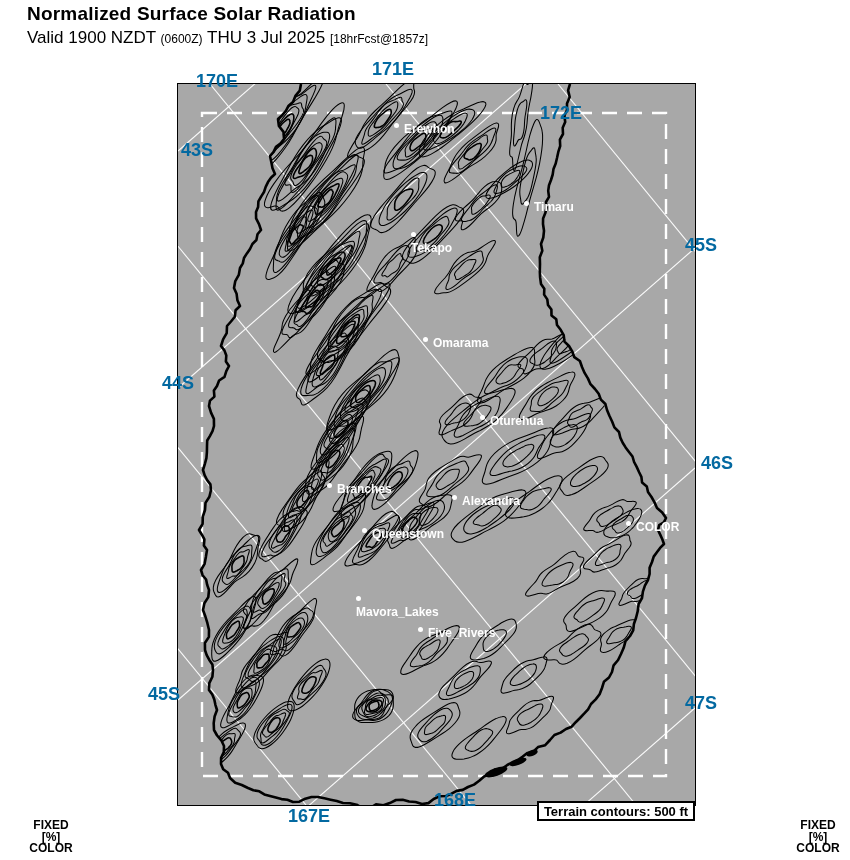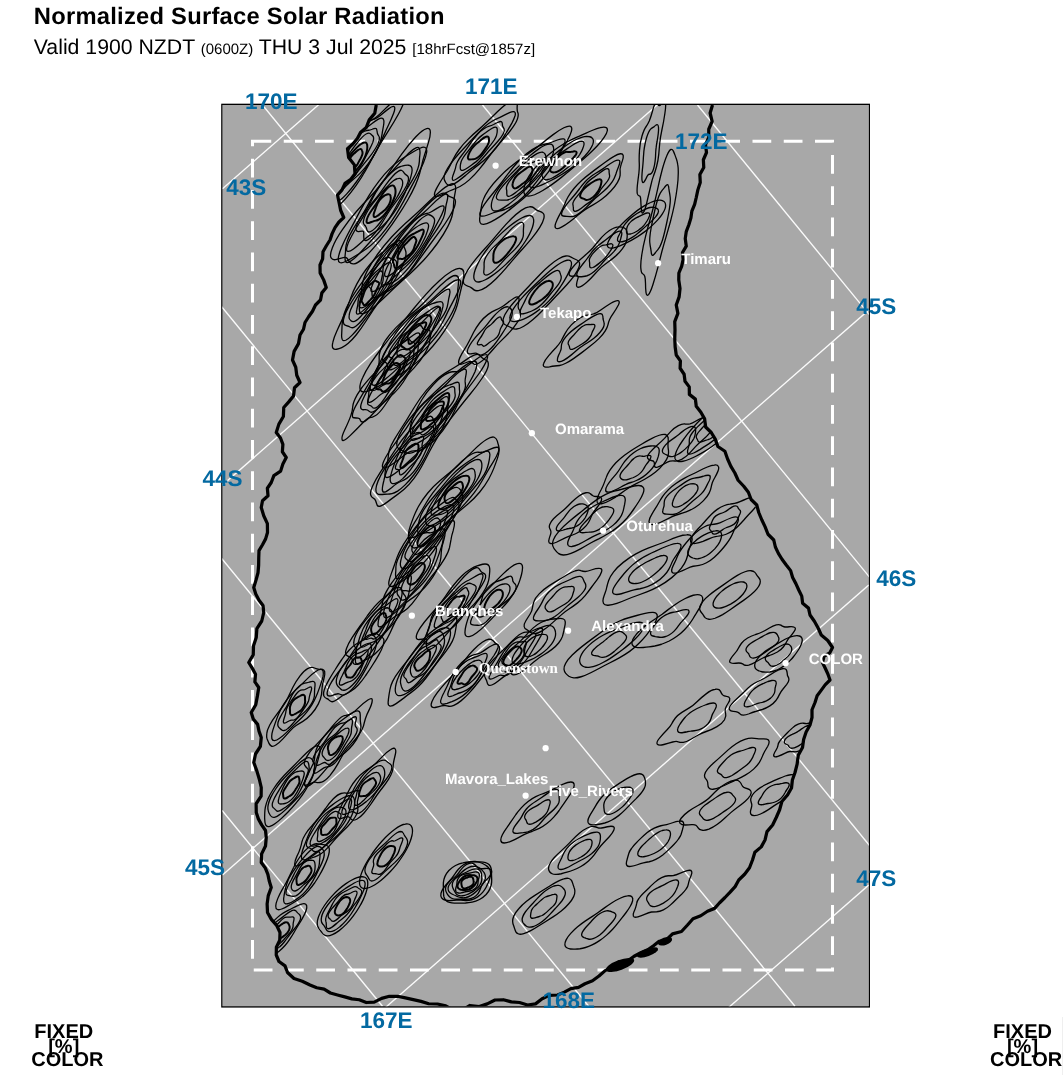--- a/index.html
+++ b/index.html
@@ -8,29 +8,29 @@
   .hdr{position:absolute;left:0;top:0;width:100%;margin-left:27px;}
   .hdr .t1{font-size:19px;font-weight:bold;letter-spacing:0.2px;margin-top:3px;}
   .hdr .t2{font-size:17px;margin-top:3px;}
   .hdr .t2 .small{font-size:12px;}
   .hdr .t3{font-size:12.5px;margin-top:2px;}
   .map{position:absolute;left:177px;top:83px;width:517px;height:721px;
        background:#a8a8a8;border:1px solid #000;box-sizing:content-box;}
   .map svg{display:block;}
   .axis-label{position:absolute;font-size:18px;font-weight:bold;color:#0369a1;
               white-space:nowrap;z-index:5;line-height:12px;}
-  .place{position:absolute;display:flex;align-items:flex-end;gap:16px;z-index:4;
+  .place{position:absolute;display:flex;align-items:flex-start;gap:5px;z-index:4;
          white-space:nowrap;}
   .place .dot{width:5px;height:5px;border-radius:50%;background:#fff;flex:0 0 auto;}
   .place .nm{font-size:12px;font-weight:bold;color:#fff;line-height:12px;}
   .terrain-box{position:absolute;left:537px;top:801px;width:158px;height:20px;
                background:#fff;border:2px solid #000;box-sizing:border-box;
                display:flex;align-items:center;justify-content:center;z-index:6;
                font-size:13px;font-weight:bold;}
-  .stamp{position:absolute;width:52px;text-align:center;font-size:16px;font-weight:bold;
+  .stamp{position:absolute;width:52px;text-align:center;font-size:12px;font-weight:bold;
          line-height:11.5px;z-index:6;}
   .stamp.left{left:25px;top:820px;}
   .stamp.right{left:792px;top:820px;}
 </style>
 </head>
 <body>
 
 <div class="page">
 
   <div class="hdr">
@@ -343,20 +343,23 @@
           <path d="M463.1,425.8Q463.9,426.8 463.8,428.3Q463.7,429.8 463.0,431.4Q462.3,433.1 461.4,434.8Q460.4,436.4 459.3,438.0Q458.2,439.6 456.9,441.2Q455.7,442.9 454.0,444.5Q452.4,446.2 450.4,447.8Q448.4,449.4 446.2,450.6Q444.0,451.9 441.8,452.6Q439.7,453.3 437.8,453.6Q436.0,453.8 434.4,453.7Q432.8,453.7 431.5,453.4Q430.1,453.1 428.9,452.6Q427.6,452.2 426.8,451.3Q425.9,450.4 425.8,449.1Q425.6,447.7 426.3,445.9Q427.0,444.2 428.6,442.3Q430.1,440.5 432.1,438.8Q434.1,437.1 436.2,435.7Q438.2,434.3 440.2,433.2Q442.1,432.0 444.0,430.9Q445.9,429.8 448.0,428.6Q450.0,427.4 452.3,426.4Q454.5,425.4 456.7,424.9Q458.9,424.3 460.6,424.6Q462.3,424.8 463.1,425.8Z" stroke-width="1.05"></path>
           <path d="M454.3,432.6Q454.8,433.1 455.1,433.8Q455.4,434.5 455.4,435.3Q455.5,436.1 455.1,437.1Q454.8,438.1 454.0,439.1Q453.2,440.1 452.3,441.1Q451.3,442.0 450.3,442.9Q449.3,443.8 448.2,444.7Q447.2,445.6 446.0,446.6Q444.7,447.5 443.3,448.2Q441.9,448.8 440.7,449.0Q439.5,449.1 438.7,448.7Q438.0,448.3 437.6,447.7Q437.2,447.0 436.8,446.5Q436.5,446.0 435.9,445.6Q435.3,445.1 434.8,444.6Q434.3,444.0 434.2,443.0Q434.2,442.1 434.9,441.0Q435.6,439.8 436.8,438.8Q438.1,437.8 439.4,437.0Q440.7,436.2 441.8,435.5Q443.0,434.9 444.1,434.2Q445.2,433.5 446.5,432.8Q447.7,432.1 449.0,431.6Q450.3,431.2 451.4,431.2Q452.4,431.2 453.2,431.6Q453.9,432.0 454.3,432.6Z" stroke-width="1.05"></path>
         </g>
         <path d="M123.0,0.0L121.8,6.6L117.4,11.9L115.0,18.0L110.6,21.7L107.9,26.8L104.2,31.2L100.0,35.0L100.9,42.0L105.5,47.9L106.0,55.0L102.7,59.4L98.0,62.7L95.6,67.9L92.0,72.0L93.3,78.1L94.5,84.2L97.0,90.0L93.0,93.8L90.0,98.1L87.7,102.9L86.0,108.0L83.1,112.6L80.4,117.4L80.1,123.1L78.0,128.0L78.1,134.4L81.0,140.1L83.0,146.0L79.5,150.3L78.4,156.0L74.4,160.0L72.0,165.0L68.9,169.4L66.0,174.0L64.8,179.4L62.0,184.0L60.8,190.9L57.3,197.1L56.0,204.0L58.6,209.8L59.4,216.2L62.0,222.0L57.6,226.2L56.8,232.8L53.0,237.5L49.0,242.0L48.7,249.2L45.1,255.3L43.0,262.0L46.4,266.4L48.3,271.5L47.9,277.4L51.0,282.0L48.3,287.2L46.5,292.9L41.1,296.5L39.0,302.0L35.9,306.6L36.4,312.6L32.0,316.6L31.0,322.0L33.0,328.6L35.9,334.9L36.0,342.0L34.5,347.1L32.0,351.8L29.2,356.5L29.0,362.0L28.9,368.2L28.4,374.2L26.8,380.1L25.0,386.0L26.6,391.2L29.1,396.0L32.4,400.4L33.0,406.0L31.4,412.8L27.5,418.9L27.0,426.0L24.8,432.6L24.6,439.8L21.0,446.0L23.9,450.7L26.4,455.4L25.9,461.5L29.0,466.0L27.9,472.9L26.6,479.8L23.0,486.0L24.6,491.2L28.1,495.5L29.2,500.9L31.0,506.0L30.3,513.1L26.4,519.2L25.0,526.0L27.4,532.5L29.4,539.2L31.0,546.0L30.9,552.9L26.9,559.0L27.0,566.0L28.7,571.1L31.3,575.9L34.4,580.4L35.0,586.0L34.4,592.8L31.3,599.1L31.0,606.0L34.3,610.5L36.3,615.5L37.4,620.8L39.0,626.0L36.6,632.5L35.7,639.1L36.0,646.0L39.1,651.5L43.3,656.3L46.0,662.0L45.8,668.1L43.1,673.8L43.0,680.0L45.2,685.2L50.0,688.7L52.0,694.0L57.2,698.8L63.8,701.0L70.0,704.0L75.4,706.2L81.3,707.3L86.3,710.4L92.0,712.0L97.8,713.5L103.5,715.1L109.4,715.8L115.0,718.0L121.4,717.7L127.3,714.7L133.5,713.0L140.0,713.0L146.3,714.3L152.6,715.7L158.8,717.1L165.0,719.0L172.0,719.2L178.6,720.7L185.0,724.3L192.0,724.0L198.0,720.4L205.4,721.2L211.8,719.1L218.0,716.0L224.7,715.8L231.1,717.5L237.6,718.0L244.0,720.0L250.4,719.1L255.7,715.0L261.4,712.3L268.0,712.0L273.5,709.7L278.7,706.9L284.8,705.9L290.0,703.0L296.0,700.6L301.2,696.8L306.1,692.5L312.0,690.0L317.0,685.5L324.0,684.9L329.3,681.0L335.0,678.0L340.2,675.8L344.8,672.6L349.3,669.0L355.0,668.0L360.0,663.1L367.2,661.2L372.0,656.0L376.4,651.0L382.6,648.6L388.0,645.0L393.7,642.7L397.7,638.2L402.0,634.0L406.1,629.7L410.1,625.3L413.0,620.0L417.7,615.4L421.6,610.2L424.0,604.0L425.9,597.8L431.0,593.5L434.0,588.0L435.6,581.3L440.1,576.0L443.0,570.0L445.7,563.8L447.5,557.2L452.0,552.0L455.2,546.4L455.9,540.0L458.0,534.0L459.7,527.3L460.6,520.2L464.0,514.0L464.9,507.6L466.9,501.6L470.0,496.0L471.6,490.0L471.6,483.8L474.0,478.0L475.7,472.6L478.9,468.3L482.1,463.9L486.0,460.0L484.3,455.2L482.2,450.6L480.0,446.0L481.2,441.0L485.8,438.3L488.0,434.0L484.2,428.4L479.0,424.0L476.5,418.4L473.5,413.0L470.0,408.0L468.8,402.5L464.1,398.6L463.4,392.9L461.0,388.0L458.7,382.9L456.1,378.0L454.5,372.5L451.0,368.0L447.6,363.4L444.7,358.7L442.3,353.6L441.0,348.0L436.4,343.4L434.1,337.5L431.4,331.8L429.0,326.0L427.4,320.0L422.9,315.6L420.7,309.8L417.0,305.0L412.5,300.2L409.9,294.4L406.6,288.9L404.0,283.0L401.9,277.0L396.3,273.2L394.2,267.3L391.0,262.0L386.5,257.6L385.7,251.1L382.7,245.8L379.0,241.0L378.3,235.3L373.5,231.5L373.4,225.5L370.0,221.0L369.3,215.4L366.1,210.6L366.3,204.7L363.0,200.0L362.1,193.4L361.8,186.7L362.0,180.0L361.8,173.3L364.3,166.7L363.0,160.0L365.3,153.5L366.0,146.8L365.0,140.0L365.1,134.4L367.3,129.1L368.5,123.7L368.0,118.0L371.0,112.9L370.2,106.9L371.0,101.3L373.0,96.0L374.7,90.5L375.5,84.9L377.7,79.5L379.0,74.0L380.3,67.9L382.2,62.0L381.9,55.6L385.0,50.0L384.7,43.8L387.2,38.0L386.4,31.7L389.0,26.0L389.0,19.4L391.7,13.1L390.1,6.4L392.0,0.0" fill="none" stroke="#000" stroke-width="2.6" stroke-linejoin="round"></path>
         <ellipse cx="340" cy="678" rx="9" ry="3" fill="#000" transform="rotate(-20 340 678)"></ellipse>
         <ellipse cx="318" cy="688" rx="12" ry="4" fill="#000" transform="rotate(-20 318 688)"></ellipse>
         <ellipse cx="354" cy="669" rx="6" ry="3" fill="#000" transform="rotate(-20 354 669)"></ellipse>
       </svg>
   </div>
 
+  <div class="terrain-box">
+    <span>Terrain contours: 500 ft</span>
+  </div>
 
   <div class="stamp left">
     <div>FIXED</div>
     <div>[%]</div>
     <div>COLOR</div>
   </div>
   <div class="stamp right">
     <div>FIXED</div>
     <div>[%]</div>
     <div>COLOR</div>
@@ -374,41 +377,41 @@
     <div class="axis-label" style="left: 288px; top: 810px;">167E</div>
     <div class="axis-label" style="left: 434px; top: 794px;">168E</div>
     <div class="place" style="left: 394px; top: 123px;">
       <span class="dot"></span>
       <span class="nm">Erewhon</span>
     </div>
     <div class="place" style="left: 524px; top: 201px;">
       <span class="dot"></span>
       <span class="nm">Timaru</span>
     </div>
-    <div class="place" style="left: 411px; top: 244px;">
+    <div class="place" style="left: 411px; top: 232px; flex-direction: column;">
       <span class="dot"></span>
       <span class="nm">Tekapo</span>
     </div>
     <div class="place" style="left: 423px; top: 337px;">
       <span class="dot"></span>
       <span class="nm">Omarama</span>
     </div>
     <div class="place" style="left: 480px; top: 415px;">
       <span class="dot"></span>
       <span class="nm">Oturehua</span>
     </div>
     <div class="place" style="left: 327px; top: 483px;">
       <span class="dot"></span>
       <span class="nm">Branches</span>
     </div>
     <div class="place" style="left: 452px; top: 495px;">
       <span class="dot"></span>
       <span class="nm">Alexandra</span>
     </div>
-    <div class="place" style="left: 362px; top: 528px; font-family: Liberation Serif, serif;">
+    <div class="place" style="left: 362px; top: 528px;">
       <span class="dot"></span>
       <span class="nm">Queenstown</span>
     </div>
     <div class="place" style="left: 626px; top: 521px;">
       <span class="dot"></span>
       <span class="nm">COLOR</span>
     </div>
     <div class="place" style="left: 356px; top: 596px; flex-direction: column;">
       <span class="dot"></span>
       <span class="nm">Mavora_Lakes</span>

